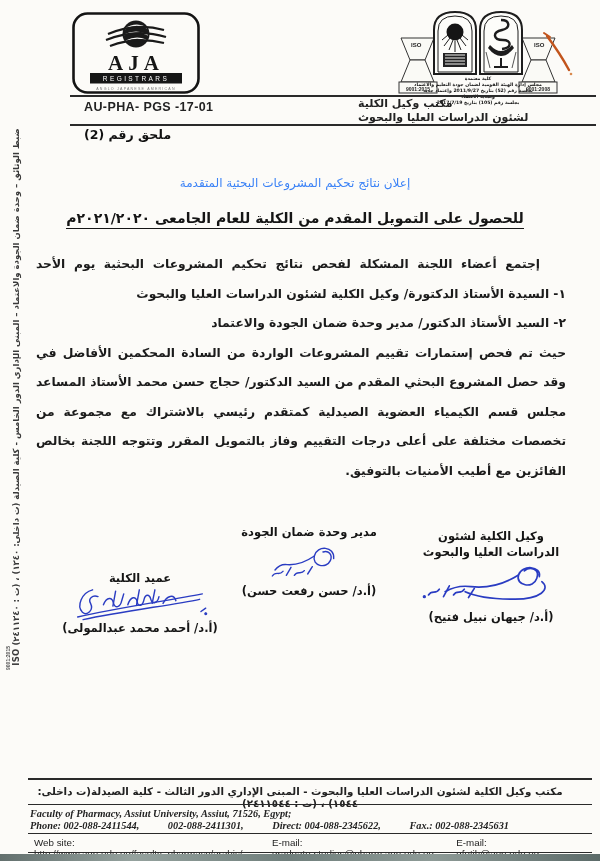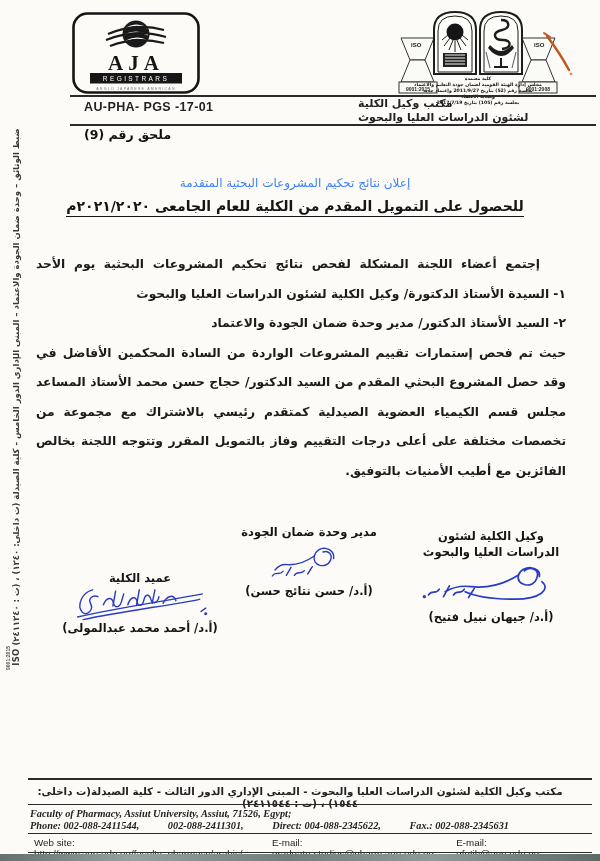--- a/index.html
+++ b/index.html
@@ -15,21 +15,21 @@
   .attachment{top:127px;left:84px;direction:rtl;font-size:12.5px;font-weight:800;color:#111;}
   
   .side-strip{top:392px;left:-269px;width:570px;text-align:center;direction:rtl;
               transform:rotate(-90deg);font-size:8.5px;font-weight:700;color:#3a3a3a;
               letter-spacing:.2px;}
   .side-iso-small{top:655px;left:-4px;transform:rotate(-90deg);font-size:5px;
                   font-weight:700;color:#555;font-family:"Liberation Sans",sans-serif;}
   
   .title-wrap{top:176px;left:20px;width:550px;text-align:center;direction:rtl;}
   .title-l1{font-size:12px;font-weight:400;color:#3b82f6;}
-  .title-l2{margin-top:8px;font-size:14px;font-weight:800;color:#151515;}
+  .title-l2{margin-top:20px;font-size:14px;font-weight:800;color:#151515;}
   .title-l2 span{border-bottom:1.6px solid #151515;padding-bottom:2px;}
   
   .body-text{top:250px;right:34px;width:530px;direction:rtl;font-size:12.3px;
              font-weight:700;color:#1b1b1b;}
   .bline{height:29.5px;line-height:29.5px;overflow:hidden;text-align:right;}
   .bline.just{text-align:justify;text-align-last:justify;text-justify:inter-word;}
   .bline.indent{text-indent:26px;}
   
   .sigcol{position:absolute;text-align:center;direction:rtl;}
   .sig-title{font-size:11.5px;font-weight:800;color:#151515;line-height:16px;}
@@ -114,21 +114,21 @@
   <circle cx="31" cy="44" r="1.3" fill="#d98a4e"></circle>
 </svg>
 
 <div class="rule" style="top:95px;left:70px;width:526px;height:1.6px"></div>
 <div class="abs doc-code">AU-PHA- PGS -17-01</div>
 <div class="abs office">
   <div>مكتب وكيل الكلية</div>
   <div>لشئون الدراسات العليا والبحوث</div>
 </div>
 <div class="rule" style="top:124px;left:70px;width:526px;height:2.2px"></div>
-<div class="abs attachment">ملحق رقم (9)</div>
+<div class="abs attachment">ملحق رقم (2)</div>
 
 <div class="abs side-strip" style="transform-origin:center;">ضبط الوثائق – وحدة ضمان الجودة والاعتماد – المبنى الإداري الدور الخامس - كلية الصيدلة (ت داخلى: ١٣٤٠) ، (ت : ٢٤١١٣٤٠)  ISO</div>
 <div class="abs side-iso-small">9001:2015</div>
 
 <div class="abs title-wrap">
   <div class="title-l1">إعلان نتائج تحكيم المشروعات البحثية المتقدمة</div>
   <div class="title-l2">
     <span>للحصول على التمويل المقدم من الكلية للعام الجامعى ٢٠٢١/٢٠٢٠م</span>
   </div>
 </div>
@@ -161,21 +161,21 @@
 
 <div class="sigcol" style="top:524px;left:228px;width:162px">
   <div class="sig-title">مدير وحدة ضمان الجودة</div>
   <svg class="sig-svg" width="150" height="44" viewBox="0 0 150 66">
     <g fill="none" stroke="#2a3cc2" stroke-width="2.1" stroke-linecap="round">
       <path d="M112,28 C114,9 87,7 83,24 C79,39 101,44 107,31 C111,22 104,15 96,18"></path>
       <path d="M83,24 C70,33 55,38 42,37 C34,36 28,40 24,45"></path>
       <path d="M20,54 C25,46 30,54 36,47 M41,53 L48,41 M53,53 C58,45 63,53 68,46 M73,51 L80,40"></path>
     </g>
   </svg>
-  <div class="sig-name">(أ.د/ حسن نتائج حسن)</div>
+  <div class="sig-name">(أ.د/ حسن رفعت حسن)</div>
 </div>
 
 <div class="sigcol" style="top:570px;left:42px;width:196px">
   <div class="sig-title">عميد الكلية</div>
   <svg class="sig-svg" style="margin-top:-7px" width="196" height="42" viewBox="0 0 200 62">
     <g fill="none" stroke="#2a3cc2" stroke-width="2.1" stroke-linecap="round">
       <path d="M30,16 C14,20 6,40 15,49 C22,55 32,46 27,36 C23,29 30,23 38,26"></path>
       <path d="M46,38 C51,26 59,26 61,36 C63,44 71,42 73,32 L76,22 M82,38 C86,26 94,24 96,34 C97,42 104,40 106,30 C108,22 114,22 116,30 C118,38 126,36 128,26 M134,36 C140,24 150,22 153,32"></path>
       <path d="M64,18 L60,40 M99,16 L95,38 M122,16 L118,36"></path>
       <path d="M8,56 C60,44 140,32 192,22"></path>

